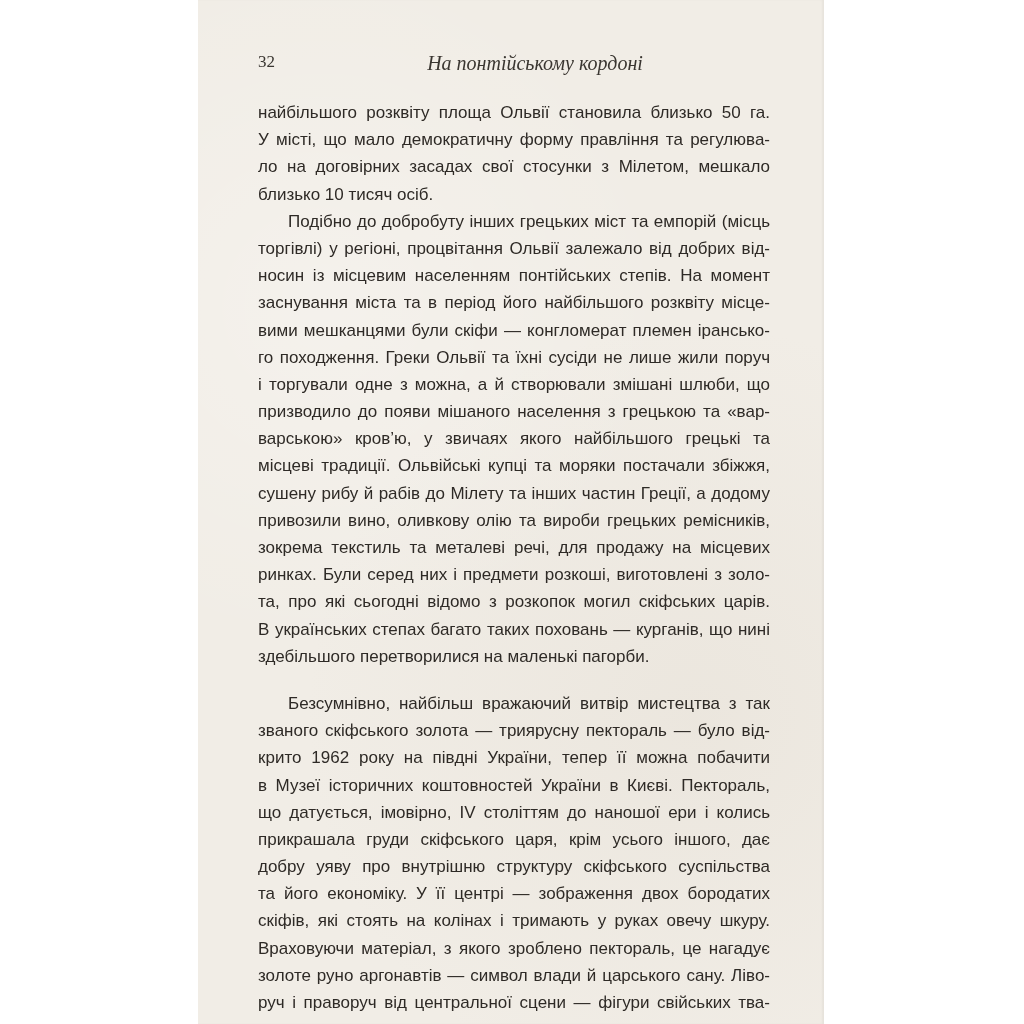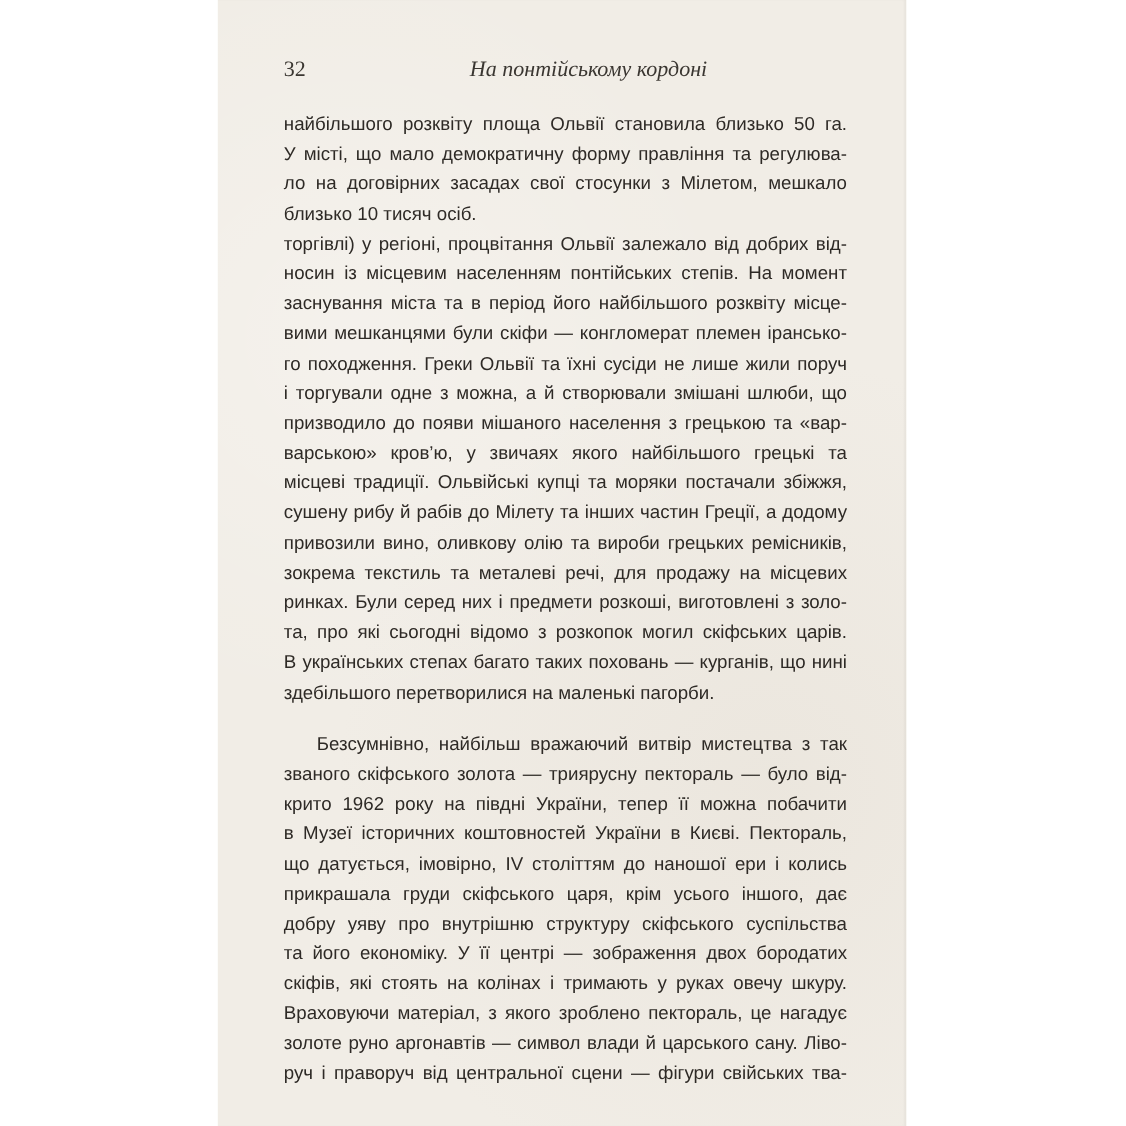--- a/index.html
+++ b/index.html
@@ -28,21 +28,21 @@
       top: 50px;
       width: 510px;
       height: 28px;
       font-family: "DejaVu Serif", "Liberation Serif", serif;
       color: #3a3631;
     }
     .page-number {
       position: absolute;
       left: 0;
       top: 2px;
-      font-size: 20px;
+      font-size: 17px;
       font-family: "Liberation Serif", serif;
     }
     .running-title {
       position: absolute;
       left: 0;
       right: 0;
       top: 2px;
       text-align: center;
       font-style: italic;
       font-size: 20px;
@@ -91,20 +91,21 @@
   </div>
 
   <div class="body-text">
     <p class="para">
       <span class="line">найбільшого розквіту площа Ольвії становила близько 50 га.</span>
       <span class="line">У місті, що мало демократичну форму правління та регулюва-</span>
       <span class="line">ло на договірних засадах свої стосунки з Мілетом, мешкало</span>
       <span class="line last">близько 10 тисяч осіб.</span>
     </p>
     <p class="para">
+      <span class="line indent">Подібно до добробуту інших грецьких міст та емпорій (місць</span>
       <span class="line">торгівлі) у регіоні, процвітання Ольвії залежало від добрих від-</span>
       <span class="line">носин із місцевим населенням понтійських степів. На момент</span>
       <span class="line">заснування міста та в період його найбільшого розквіту місце-</span>
       <span class="line">вими мешканцями були скіфи — конгломерат племен ірансько-</span>
       <span class="line">го походження. Греки Ольвії та їхні сусіди не лише жили поруч</span>
       <span class="line">і торгували одне з можна, а й створювали змішані шлюби, що</span>
       <span class="line">призводило до появи мішаного населення з грецькою та «вар-</span>
       <span class="line">варською» кров’ю, у звичаях якого найбільшого грецькі та</span>
       <span class="line">місцеві традиції. Ольвійські купці та моряки постачали збіжжя,</span>
       <span class="line">сушену рибу й рабів до Мілету та інших частин Греції, а додому</span>

